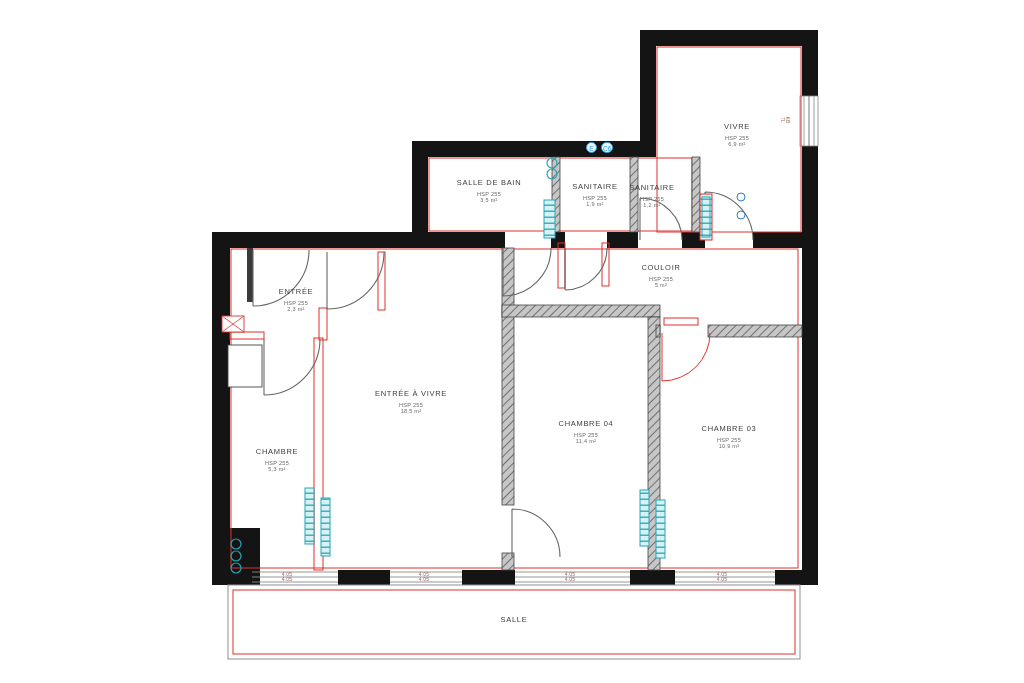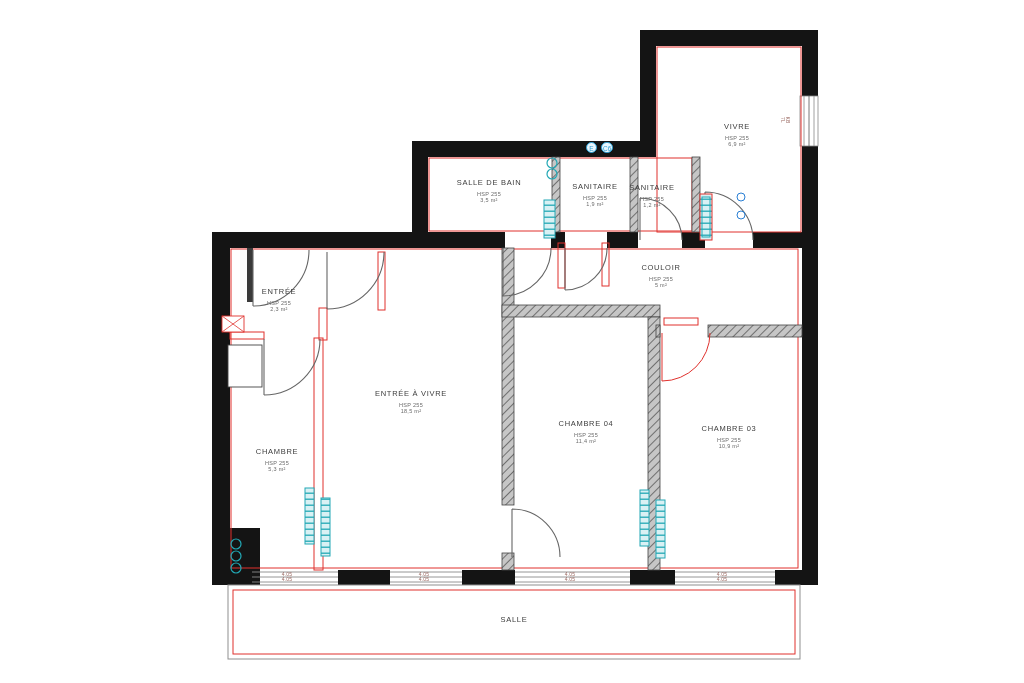--- a/index.html
+++ b/index.html
@@ -189,21 +189,21 @@
   <div class="room-label" style="left:652px;top:183px">
     <div class="rn">SANITAIRE</div>
     <div class="rh">HSP 255</div>
     <div class="ra">1,2 m²</div>
   </div>
   <div class="room-label" style="left:661px;top:263px">
     <div class="rn">COULOIR</div>
     <div class="rh">HSP 255</div>
     <div class="ra">5 m²</div>
   </div>
-  <div class="room-label" style="left:279px;top:287px">
+  <div class="room-label" style="left:296px;top:287px">
     <div class="rn">ENTRÉE</div>
     <div class="rh">HSP 255</div>
     <div class="ra">2,3 m²</div>
   </div>
   <div class="room-label" style="left:411px;top:389px">
     <div class="rn">ENTRÉE À VIVRE</div>
     <div class="rh">HSP 255</div>
     <div class="ra">18,5 m²</div>
   </div>
   <div class="room-label" style="left:277px;top:447px">

